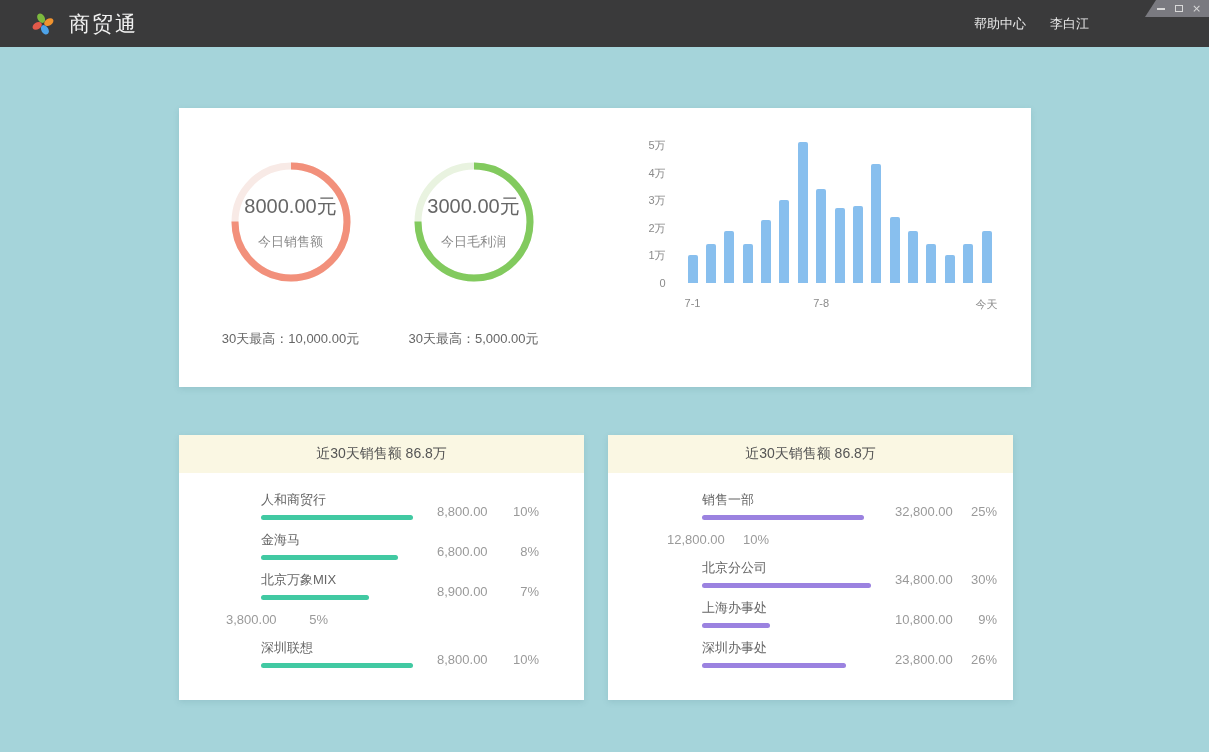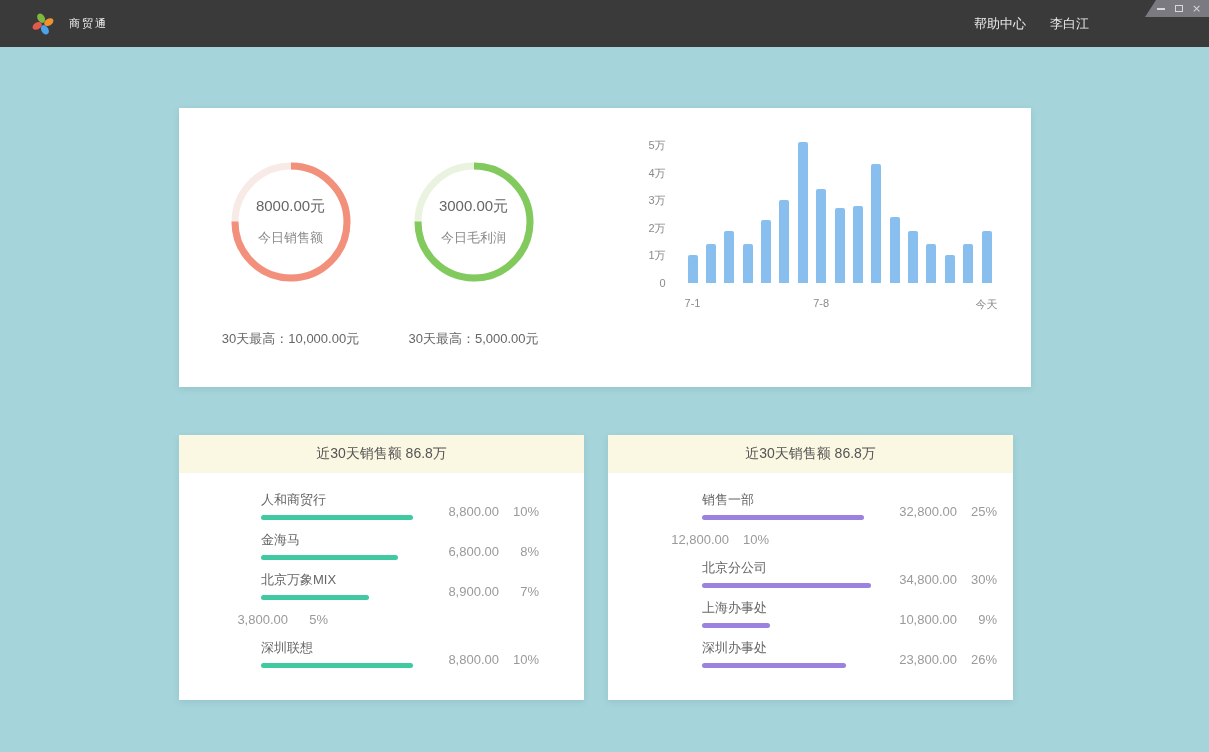--- a/index.html
+++ b/index.html
@@ -3,42 +3,42 @@
 <meta charset="utf-8">
 <style>
   * { margin:0; padding:0; box-sizing:border-box; }
   html,body { width:1209px; height:752px; }
   body { font-family:"Liberation Sans","DejaVu Sans",sans-serif; background:#a5d4da; overflow:hidden; }
   .screen { position:relative; width:1209px; height:752px; background:#a5d4da; }
 
   
   .titlebar { position:relative; height:47px; background:#3a3a3b; display:flex; align-items:center; }
   .logo { width:26px; height:26px; margin-left:30px; }
-  .brand { color:#f2f2f2; font-size:11px; letter-spacing:2px; margin-left:13px; }
+  .brand { color:#f2f2f2; font-size:21px; letter-spacing:2px; margin-left:13px; }
   .titlebar-spacer { flex:1; }
   .nav-link { color:#e9e9e9; font-size:13px; cursor:pointer; }
   .nav-help { margin-right:24px; }
   .nav-user { margin-right:120px; }
   .win-controls { position:absolute; top:0; right:0; width:64px; height:17px; background:#7a7a80;
                   clip-path:polygon(11px 0,100% 0,100% 100%,0 100%);
                   display:flex; align-items:center; justify-content:flex-end; gap:9px; padding:0 8px 0 0; }
   .wc { display:inline-flex; align-items:center; justify-content:center; width:9px; height:10px; cursor:pointer; }
   .wc-min-glyph { width:8px; height:2px; background:#d9d9d9; }
   .wc-max-glyph { width:8px; height:7px; border:1px solid #d9d9d9; }
   .wc-close-glyph { color:#d9d9d9; font-size:11px; line-height:10px; font-family:"DejaVu Sans",sans-serif; }
 
   
   .card { background:#ffffff; box-shadow:0 2px 6px rgba(60,110,120,.15); }
   .overview-card { width:852px; height:279px; margin:61px auto 0 auto; display:flex; }
 
   .donut-col1 { width:224px; display:flex; flex-direction:column; align-items:center; }
   .donut-col2 { width:142px; display:flex; flex-direction:column; align-items:center; }
   .donut-wrap { position:relative; width:124px; height:124px; margin-top:52px; }
   .donut-center { position:absolute; inset:0; display:flex; flex-direction:column; align-items:center; justify-content:center; gap:13px; }
-  .donut-value { font-size:15px; color:#666; }
+  .donut-value { font-size:20px; color:#666; }
   .donut-metric { font-size:13px; color:#8a8a8a; }
   .donut-footnote { margin-top:46px; font-size:13px; color:#666; white-space:nowrap; }
 
   .chart-col { flex:1; position:relative; }
   .bar-chart { display:flex; margin:37px 0 0 101px; }
   .y-axis { position:relative; width:20px; height:138px; }
   .y-tick { position:absolute; right:0; transform:translateY(-50%); font-size:11px; color:#8a8a8a; white-space:nowrap; }
   .bars-area { position:relative; width:304px; height:138px; margin-left:22px;
                display:flex; align-items:flex-end; justify-content:space-between; }
   .bar { width:10px; border-radius:2px 2px 0 0; }
@@ -52,21 +52,21 @@
   .rank-card-header { height:38px; background:#faf7e3; display:flex; align-items:center; justify-content:center; }
   .rank-card-title { font-size:14px; color:#555; }
   .rank-body { padding:19px 45px 0 37px; }
   .rank-body.dept { padding:19px 16px 0 49px; }
   .row { display:flex; margin-bottom:12px; }
   .row-left { flex:1; padding-right:14px;margin-left:45px; }
   .row-label { font-size:13px; color:#666; line-height:16px; margin-bottom:7px; }
   .row-bar { height:5px; border-radius:3px; }
   .row-right { display:flex; align-items:flex-end; justify-content:flex-end; gap:12px;
                width:112px; padding-bottom:1px; font-size:13px; color:#9a9a9a; }
-  .row-value { min-width:62px; text-align:right; }
+  .row-value { min-width:62px; }
   .row-pct { min-width:28px; text-align:right; }
 </style>
 </head>
 <body>
 
 <div class="screen">
 
   <div class="titlebar">
     <svg class="logo" viewBox="0 0 32 32">
       <g transform="rotate(-18 16 16)">

